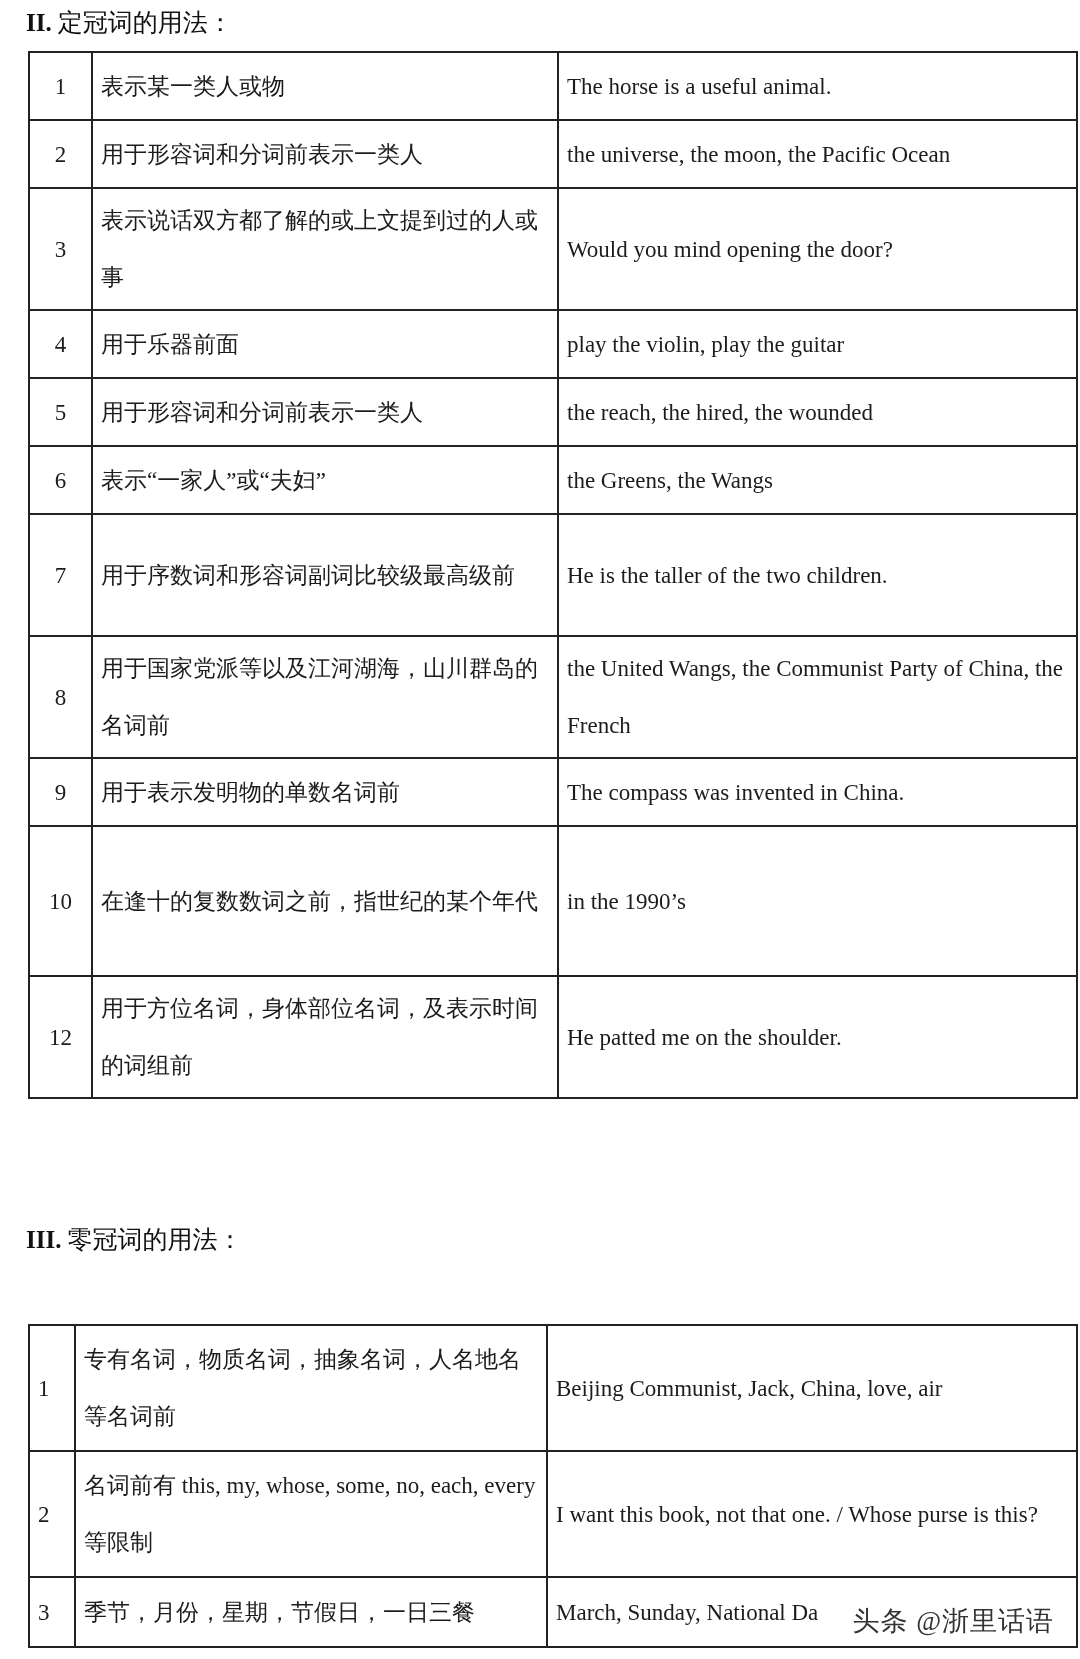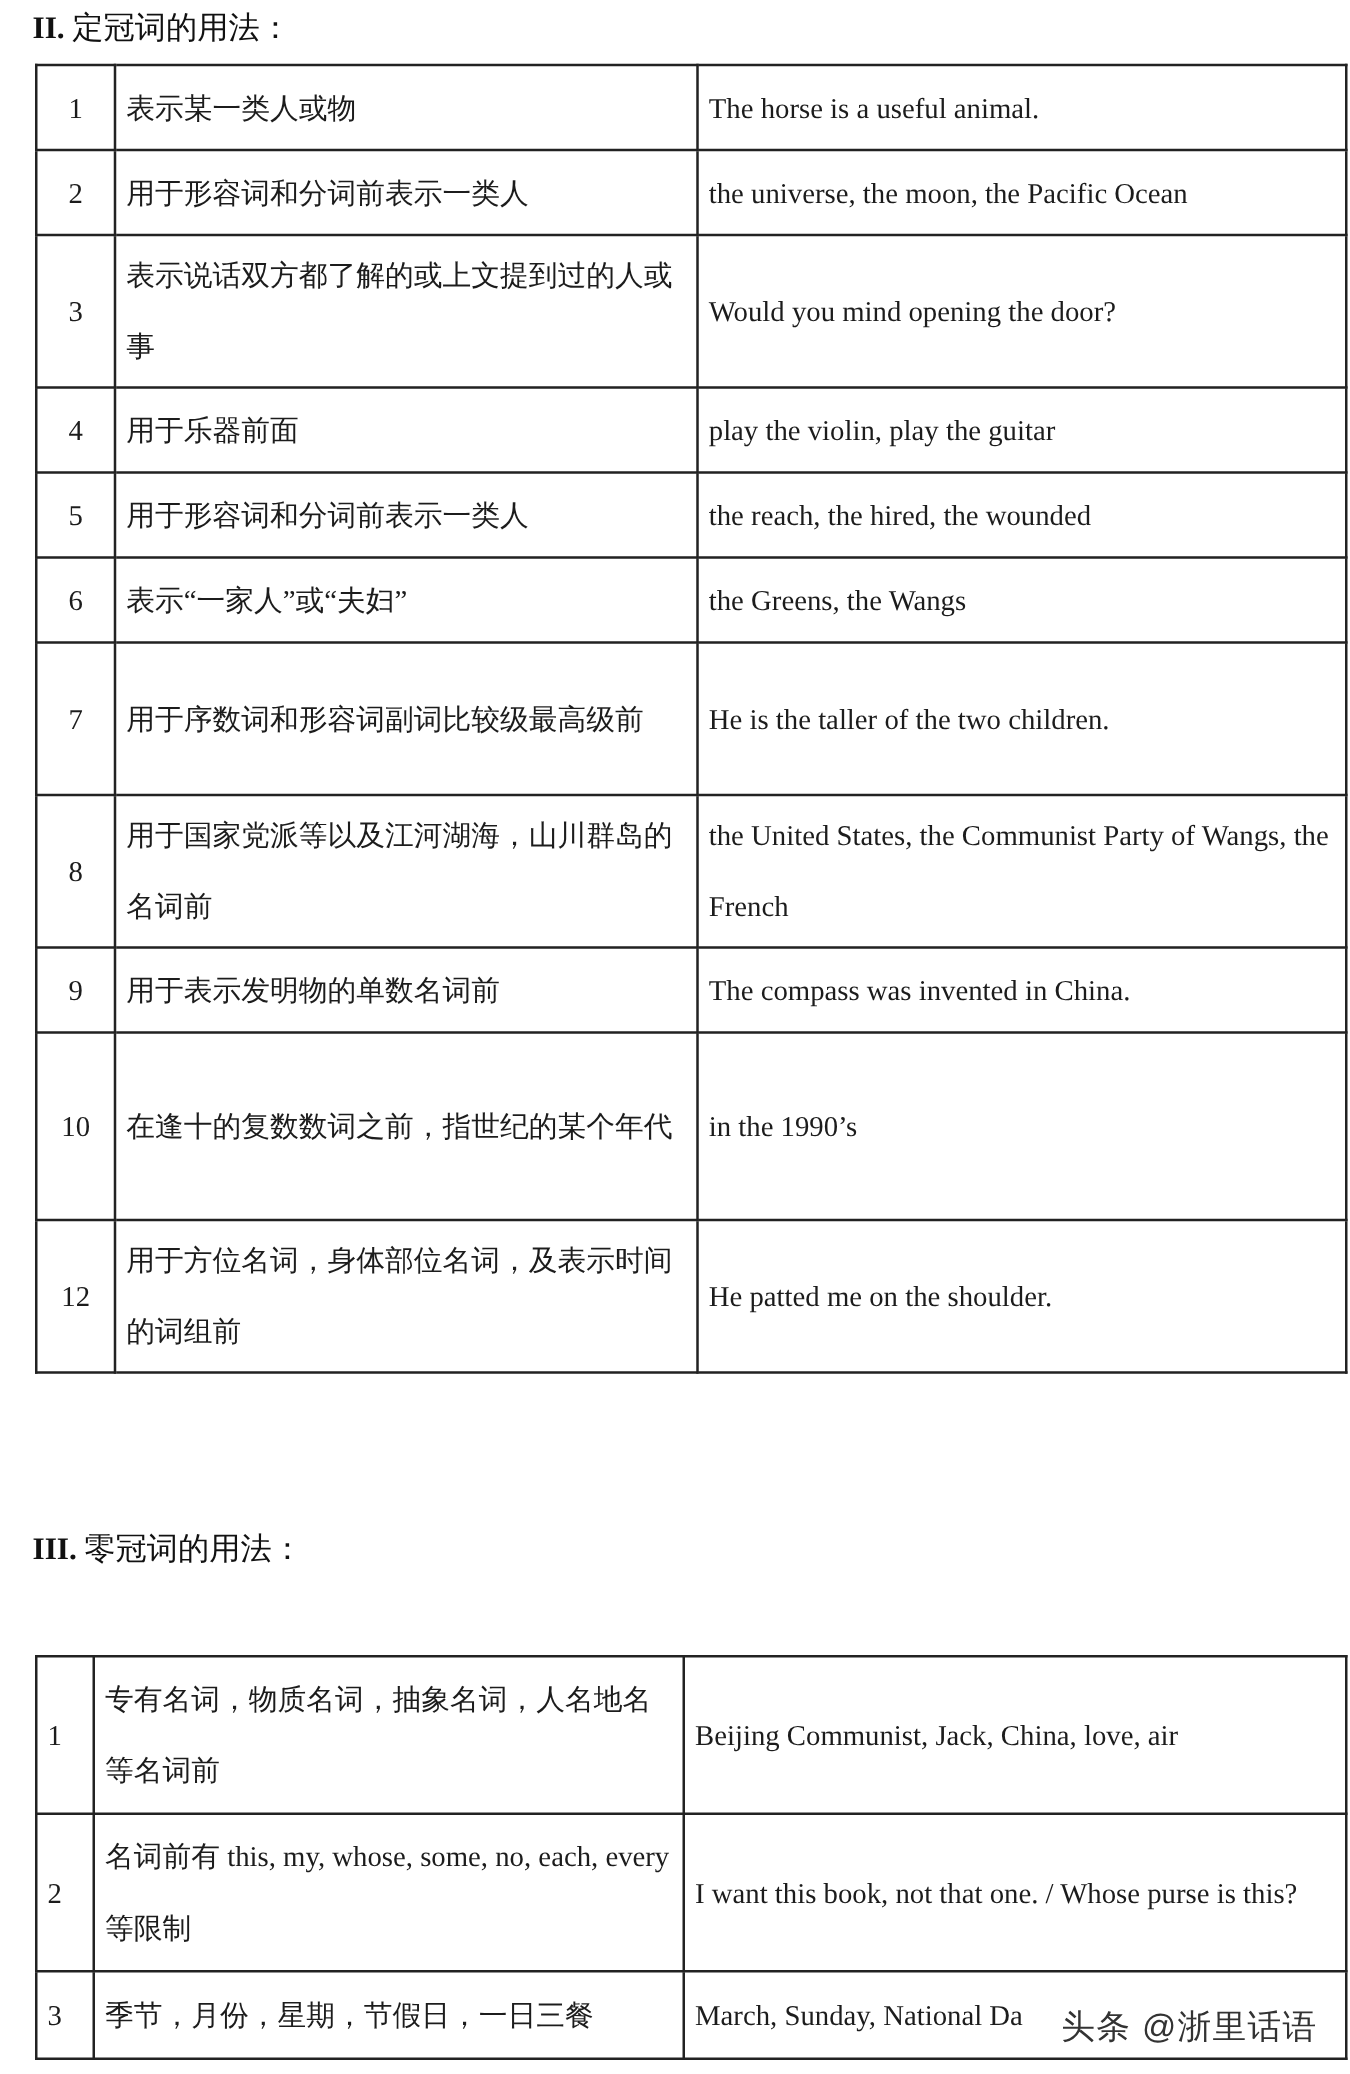--- a/index.html
+++ b/index.html
@@ -22,21 +22,21 @@
   #t2 { left: 28px; top: 51px; width: 1048px; }
   #t2 col.c1 { width: 63px; }
   #t2 col.c2 { width: 466px; }
   #t2 col.c3 { width: 519px; }
   #t3 { left: 28px; top: 1324px; width: 1048px; }
   #t3 col.c1 { width: 46px; }
   #t3 col.c2 { width: 472px; }
   #t3 col.c3 { width: 530px; }
   td.idx3 { text-align: left; padding-left: 8px; }
   .watermark {
-    position: absolute; right: 26px; top: 1603px; font-family: Liberation Sans, sans-serif;
+    position: absolute; right: 26px; top: 1603px; font-family: Liberation Serif, serif;
     font-size: 27px; color: #333; background: rgba(255,255,255,0.55); letter-spacing: 1px;
   }
 </style>
 </head>
 <body>
 
 <div class="heading" style="top:8px;">
   <span class="num">II.</span><span>定冠词的用法：</span>
 </div>
 
@@ -78,21 +78,21 @@
       <td>the Greens, the Wangs</td>
     </tr>
     <tr style="height:122px;">
       <td class="idx">7</td>
       <td>用于序数词和形容词副词比较级最高级前</td>
       <td>He is the taller of the two children.</td>
     </tr>
     <tr style="height:122px;">
       <td class="idx">8</td>
       <td>用于国家党派等以及江河湖海，山川群岛的名词前</td>
-      <td>the United States, the Communist Party of Wangs, the French</td>
+      <td>the United Wangs, the Communist Party of China, the French</td>
     </tr>
     <tr style="height:68px;">
       <td class="idx">9</td>
       <td>用于表示发明物的单数名词前</td>
       <td>The compass was invented in China.</td>
     </tr>
     <tr style="height:150px;">
       <td class="idx">10</td>
       <td>在逢十的复数数词之前，指世纪的某个年代</td>
       <td>in the 1990’s</td>

